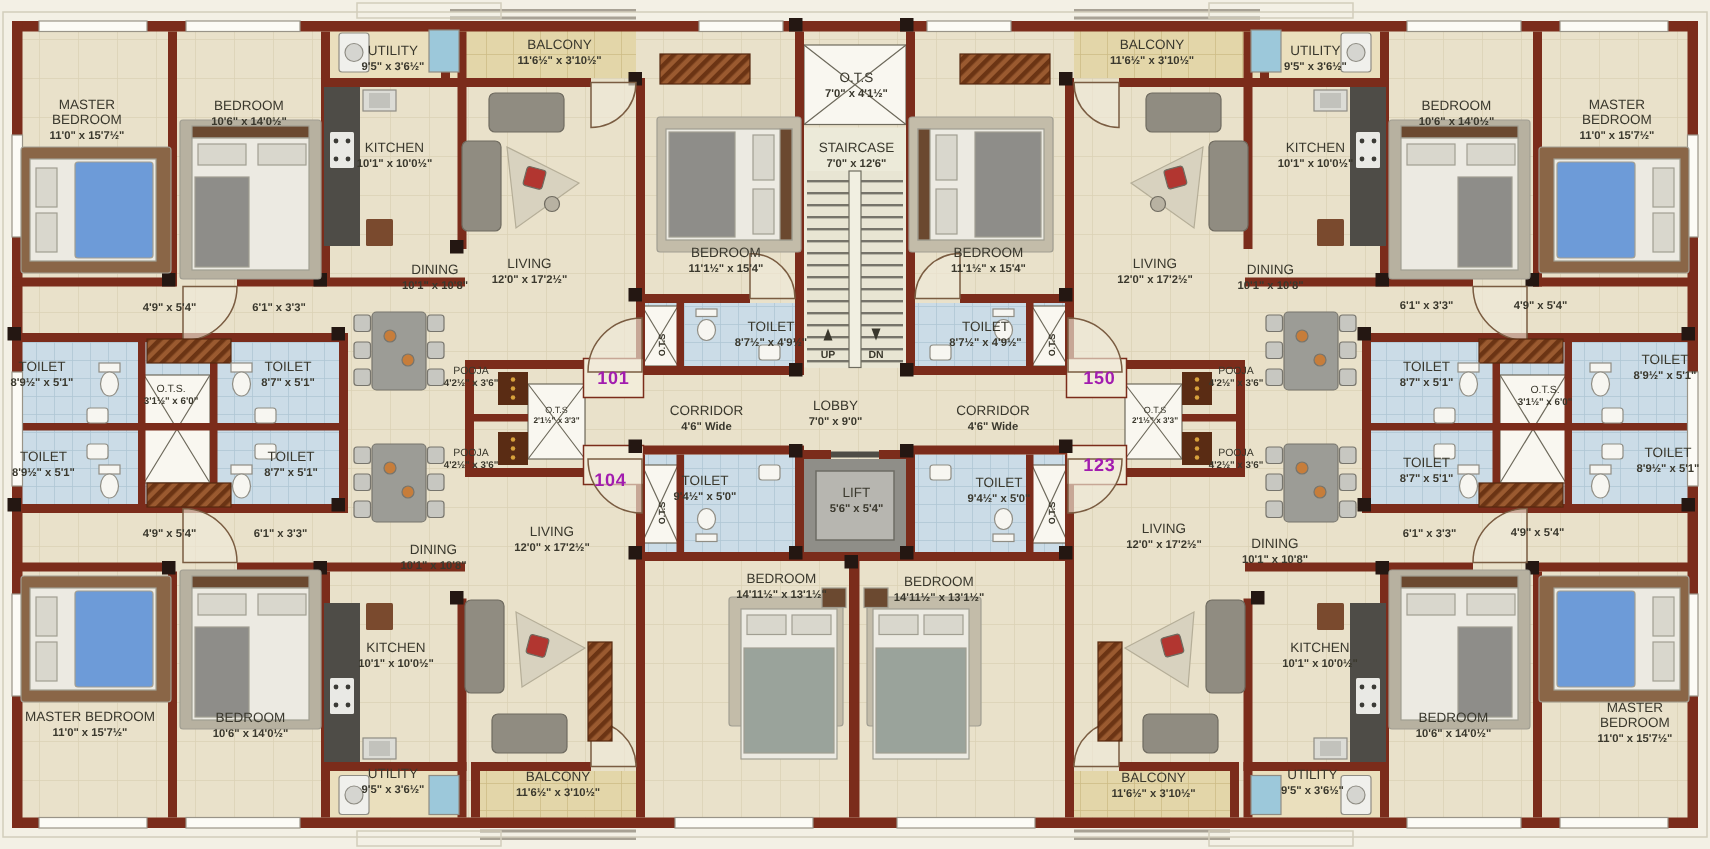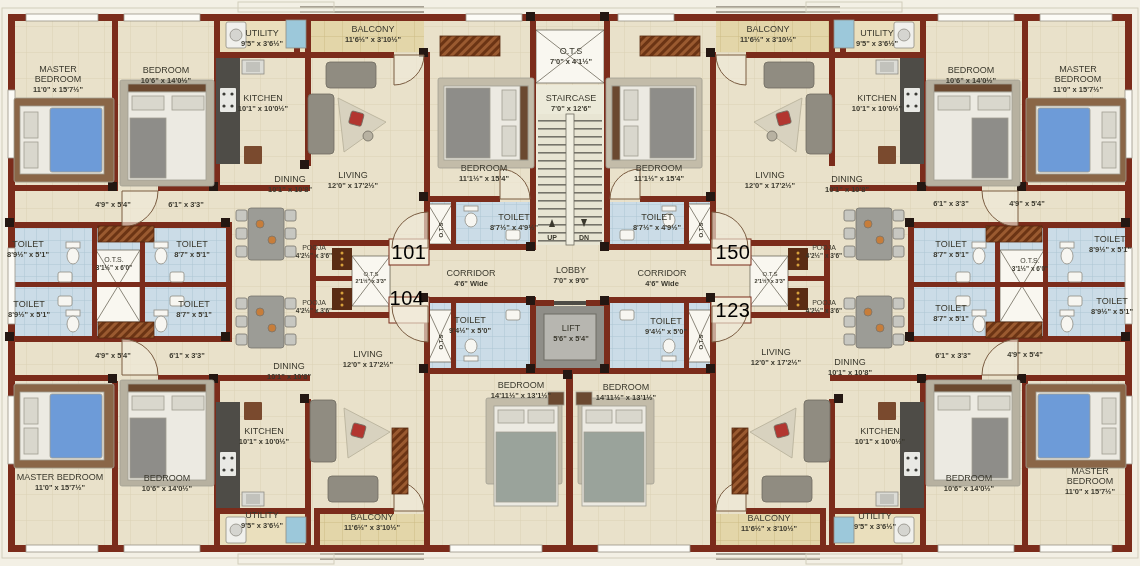--- a/index.html
+++ b/index.html
@@ -8,21 +8,21 @@
   .stage svg{position:absolute;left:0;top:0;}
   .lbl{position:absolute;transform:translate(-50%,-50%);text-align:center;color:#3a382d;z-index:5;}
   .lbl .nm{display:block;font-weight:normal;font-size:9px;line-height:1.1;white-space:nowrap;text-transform:uppercase;}
   .lbl .dm{display:block;font-weight:bold;font-size:7.5px;line-height:1.25;white-space:nowrap;}
   .lbl.wrap{width:58px;}
   .lbl.wrap .nm{white-space:normal;}
   .lbl.sm .nm{font-size:7px;}
   .lbl.sm .dm{font-size:6.5px;}
   .lbl.xs .nm{font-size:6px;}
   .lbl.xs .dm{font-size:5.5px;}
-  .badge{position:absolute;transform:translate(-50%,-50%);font-weight:normal;font-size:20px;color:#000000;z-index:6;letter-spacing:0.5px;}
+  .badge{position:absolute;transform:translate(-50%,-50%);font-weight:bold;font-size:12px;color:#a21caf;z-index:6;letter-spacing:0.5px;}
   .updn{position:absolute;transform:translate(-50%,-50%);font-weight:bold;font-size:7px;color:#3a382d;z-index:6;}
 </style>
 </head>
 <body>
 
 <div class="stage">
 <svg width="1140" height="566" viewBox="0 0 1140 566">
 <defs>
   <pattern id="tile" width="26" height="26" patternUnits="userSpaceOnUse">
     <rect width="26" height="26" fill="#e9e1ca"></rect>
@@ -764,21 +764,21 @@
       <span class="dm">9'4½" x 5'0"</span>
     </div>
 <div class="lbl" style="left:471px;top:279px">
       <span class="nm">CORRIDOR</span>
       <span class="dm">4'6" Wide</span>
     </div>
 <div class="lbl" style="left:662px;top:279px">
       <span class="nm">CORRIDOR</span>
       <span class="dm">4'6" Wide</span>
     </div>
-<div class="lbl" style="left:571px;top:276px">
+<div class="lbl" style="left:557px;top:276px">
       <span class="nm">LOBBY</span>
       <span class="dm">7'0" x 9'0"</span>
     </div>
 <div class="lbl" style="left:571px;top:334px">
       <span class="nm">LIFT</span>
       <span class="dm">5'6" x 5'4"</span>
     </div>
 <div class="lbl" style="left:571px;top:57px">
       <span class="nm">O.T.S</span>
       <span class="dm">7'0" x 4'1½"</span>
@@ -808,17 +808,17 @@
     </div>
 <div class="lbl" style="left:953px;top:356px">
       <span class="dm">6'1" x 3'3"</span>
     </div>
 <div class="lbl" style="left:1025px;top:355px">
       <span class="dm">4'9" x 5'4"</span>
     </div>
 
 <div class="badge" style="left:409px;top:252px">101</div>
 <div class="badge" style="left:733px;top:252px">150</div>
-<div class="badge" style="left:407px;top:298px">104</div>
+<div class="badge" style="left:407px;top:320px">104</div>
 <div class="badge" style="left:733px;top:310px">123</div>
 <div class="updn" style="left:552px;top:237px">UP</div>
 <div class="updn" style="left:584px;top:237px">DN</div>
 </div>
 
 </body></html>

